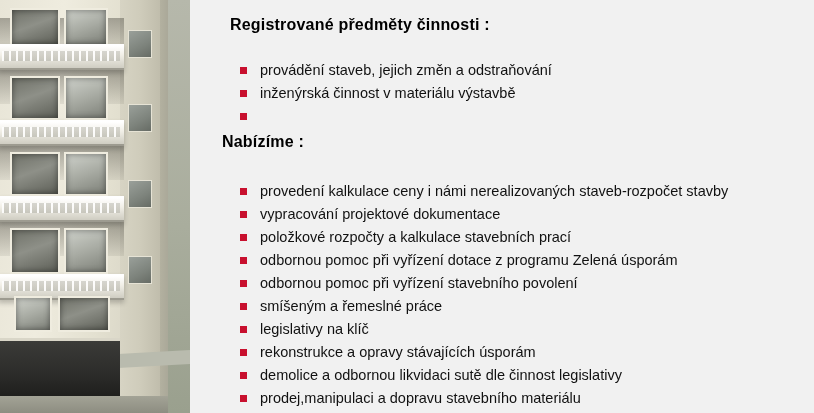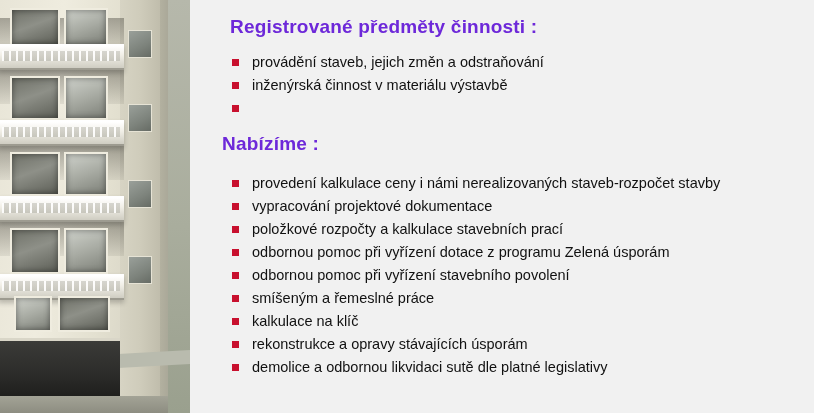--- a/index.html
+++ b/index.html
@@ -118,31 +118,31 @@
   
   .content {
     position: absolute;
     left: 190px;
     top: 0;
     width: 624px;
     height: 413px;
     background: #f1f1f1;
   }
   .heading {
-    color: #6d28d9;
+    color: #000000;
     font-weight: bold;
-    font-size: 19px;
+    font-size: 16px;
     letter-spacing: 0.2px;
   }
   .h1 { position: absolute; left: 40px; top: 16px; }
   .h2 { position: absolute; left: 32px; top: 133px; }
 
   ul.items {
     list-style: none;
-    margin: 0;
+    margin: 8px;
     padding: 0;
     position: absolute;
   }
   ul.list1 { left: 40px; top: 52px; }
   ul.list2 { left: 40px; top: 173px; }
 
   ul.items li {
     position: relative;
     padding-left: 22px;
     margin: 0 0 3px 0;
@@ -249,26 +249,30 @@
       <li>
         <span class="bullet"></span>
         <span class="txt">odbornou pomoc při vyřízení stavebního povolení</span>
       </li>
       <li>
         <span class="bullet"></span>
         <span class="txt">smíšeným a řemeslné práce</span>
       </li>
       <li>
         <span class="bullet"></span>
-        <span class="txt">kalkulace na klíč</span>
+        <span class="txt">legislativy na klíč</span>
       </li>
       <li>
         <span class="bullet"></span>
         <span class="txt">rekonstrukce a opravy stávajících úsporám</span>
       </li>
       <li>
         <span class="bullet"></span>
-        <span class="txt">demolice a odbornou likvidaci sutě dle platné legislativy</span>
+        <span class="txt">demolice a odbornou likvidaci sutě dle činnost legislativy</span>
+      </li>
+      <li>
+        <span class="bullet"></span>
+        <span class="txt">prodej,manipulaci a dopravu stavebního materiálu</span>
       </li>
     </ul>
 
   </div>
 </div>
 
 </body></html>

